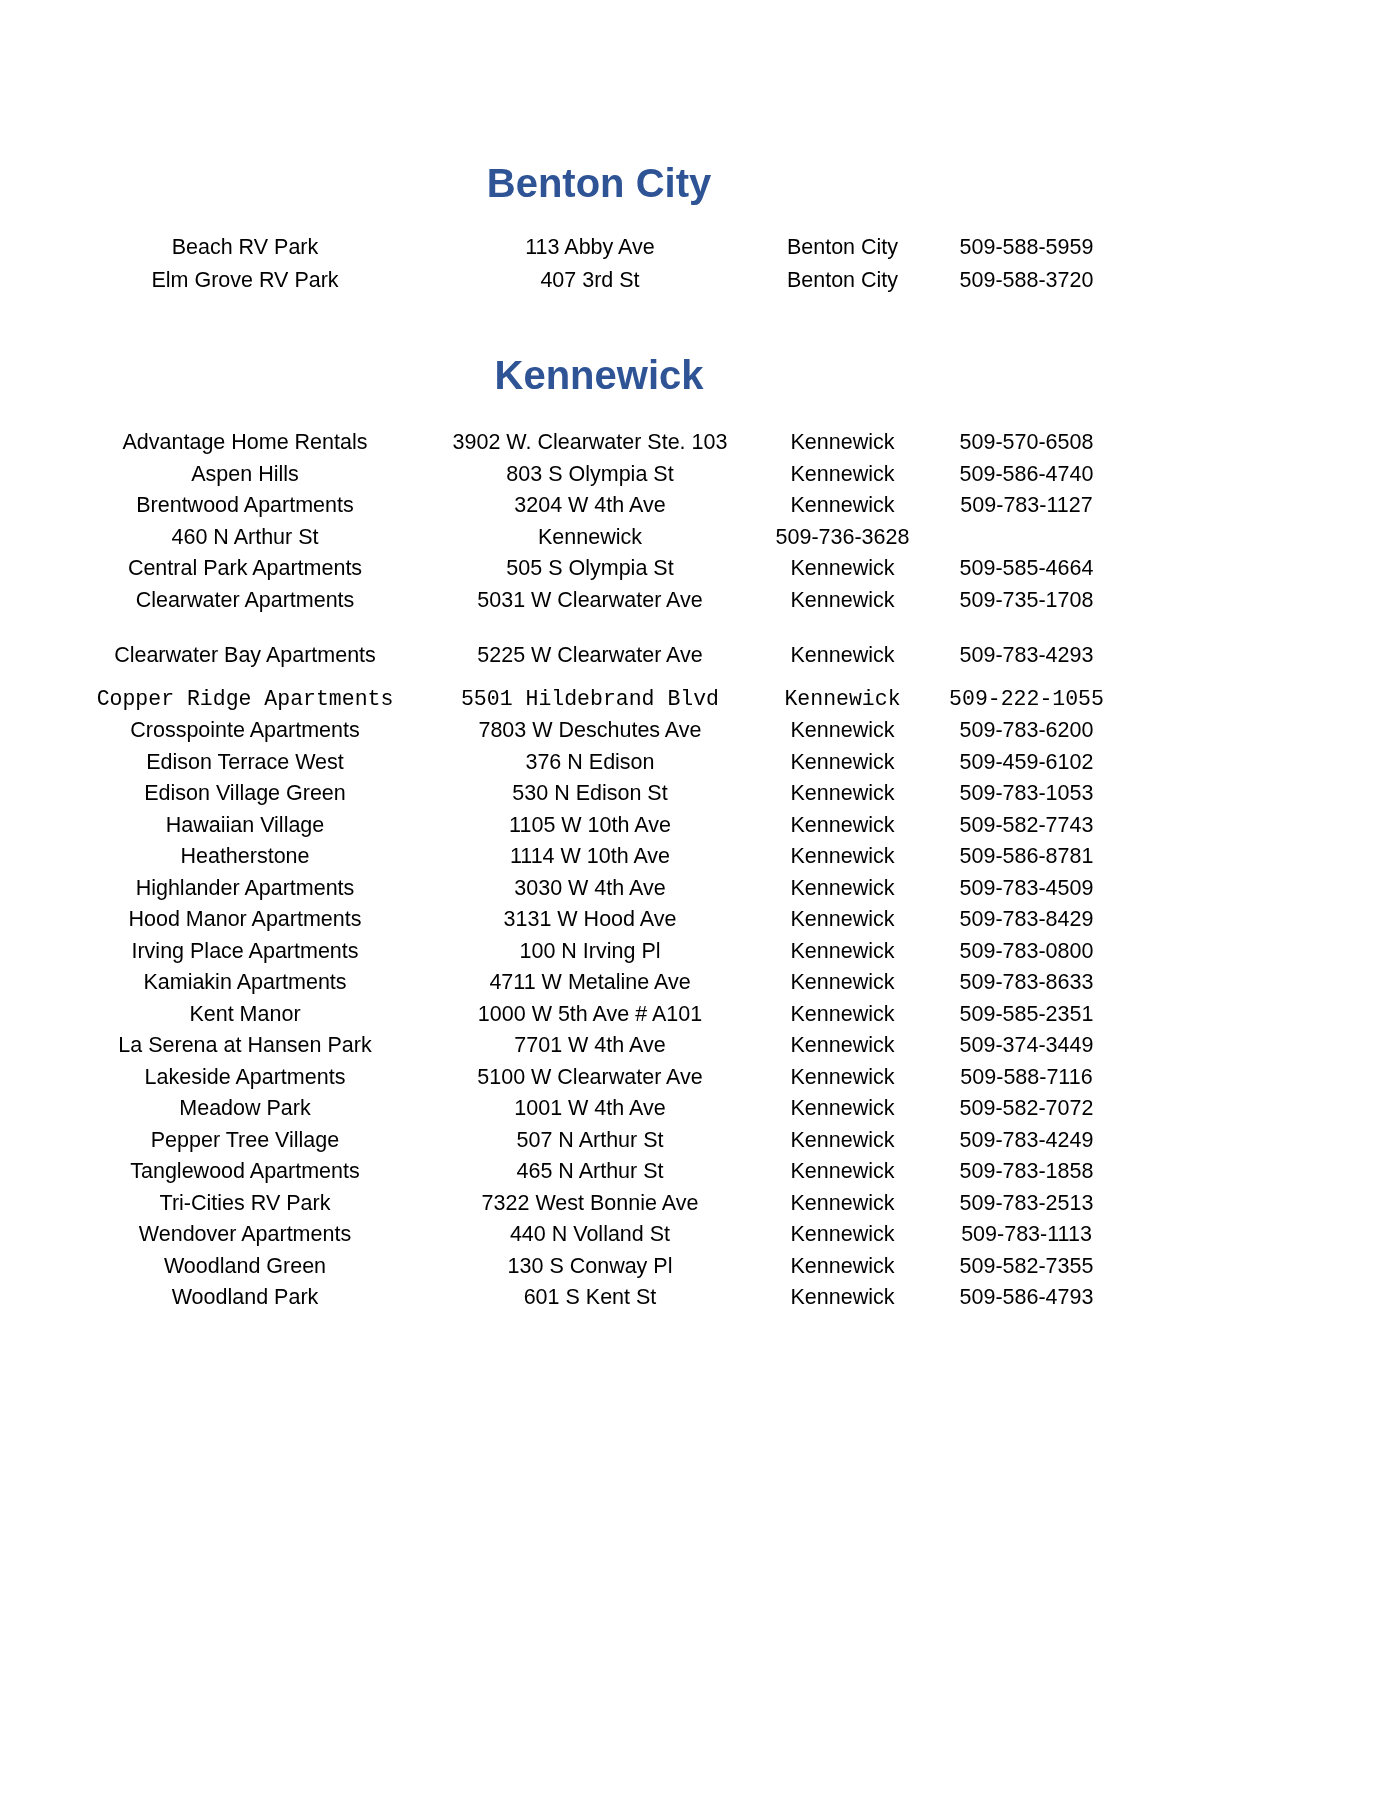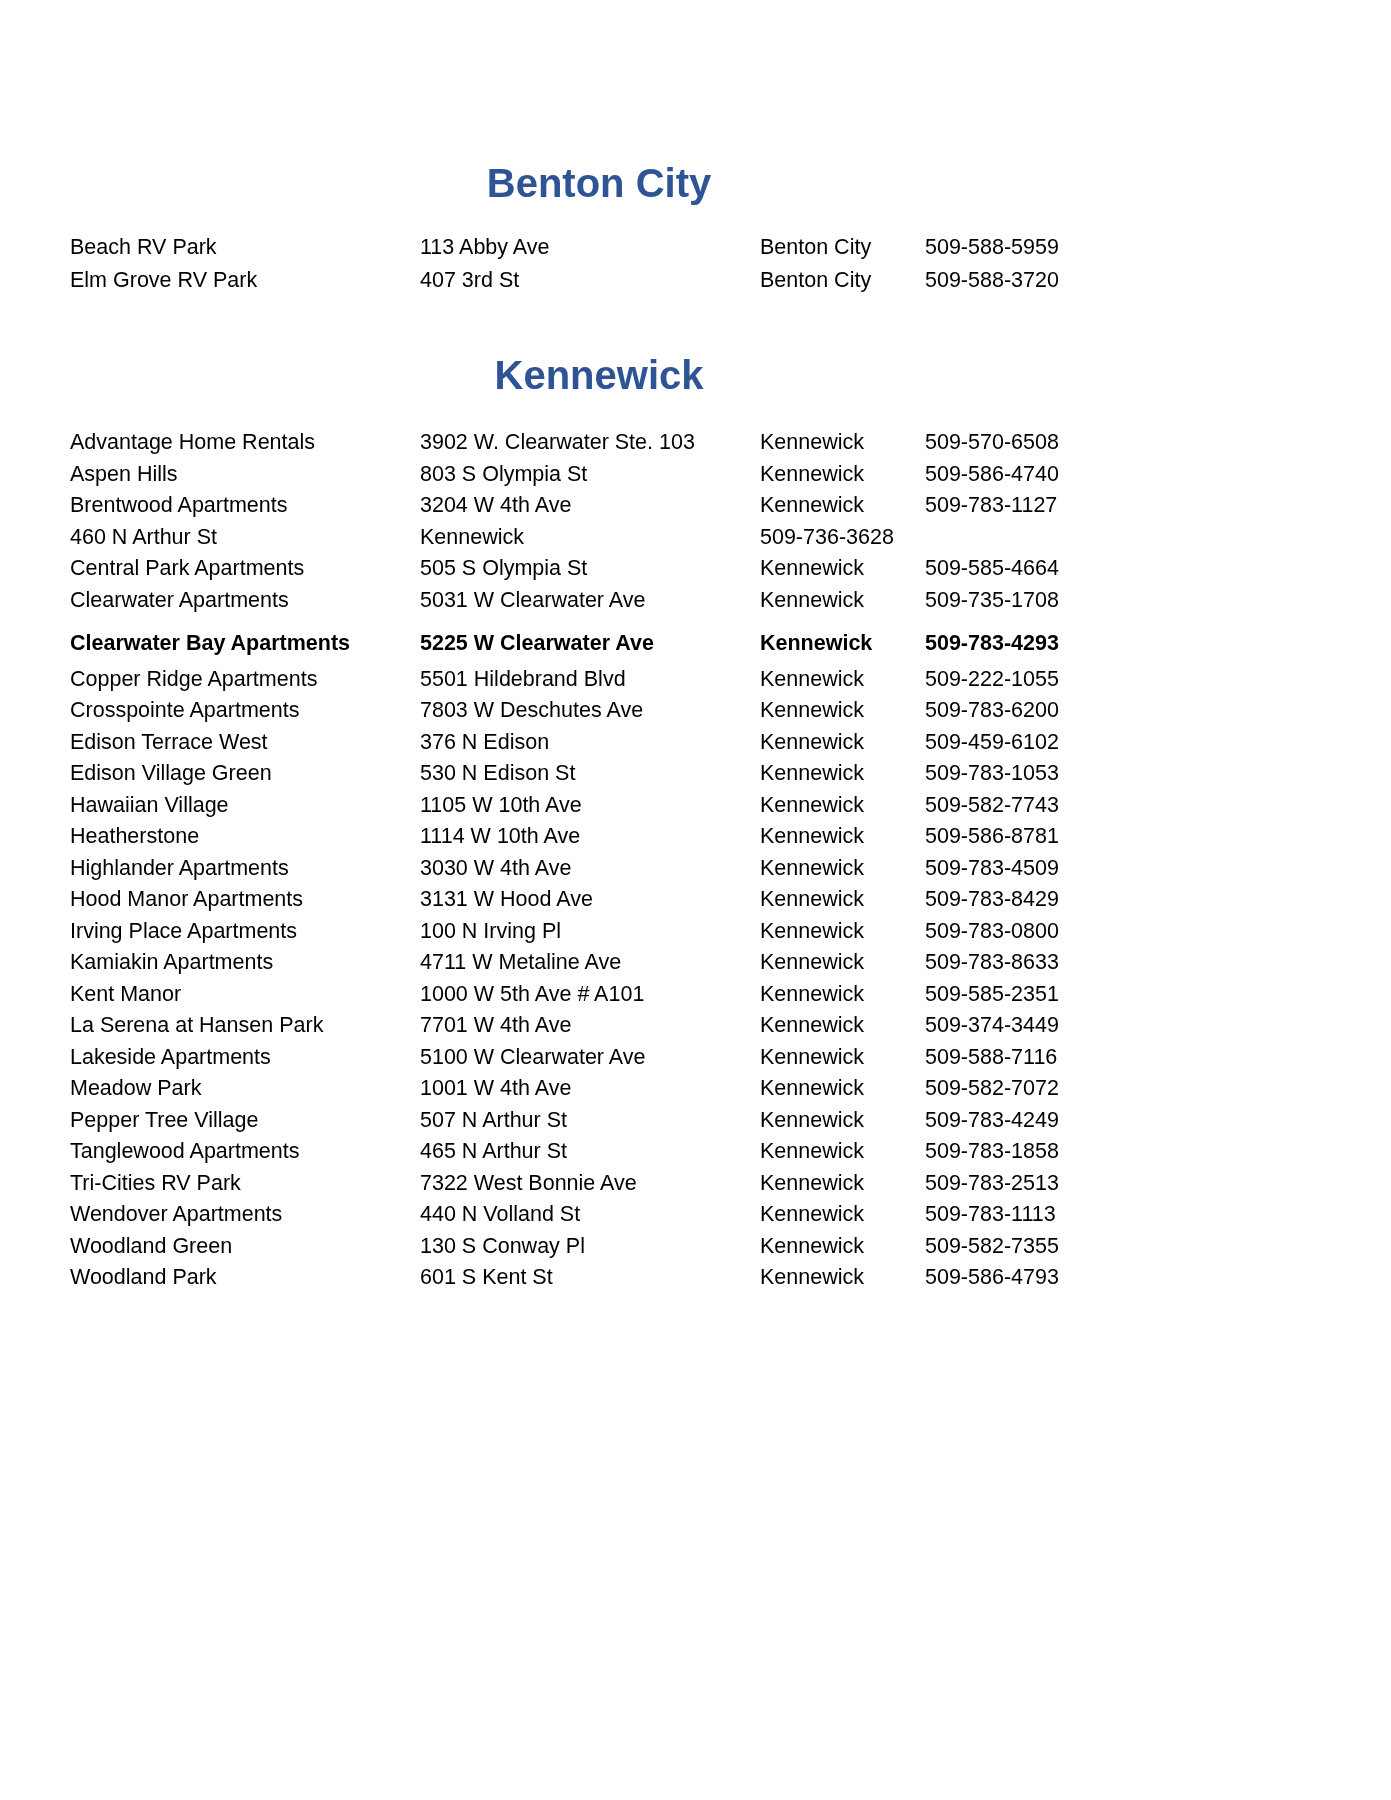--- a/index.html
+++ b/index.html
@@ -29,31 +29,32 @@
   }
   .rows {
     display: block;
   }
   .row {
     display: grid;
     grid-template-columns: 350px 340px 165px auto;
     font-size: 21.5px;
     line-height: 31.5px;
     align-items: baseline;
+    text-align: center;
   }
   .col {
     white-space: nowrap;
   }
   
   #sections .section:nth-child(1) .section-title { margin-top: 161px; margin-bottom: 26px; }
   #sections .section:nth-child(1) .row { line-height: 32.5px; }
   #sections .section:nth-child(2) .section-title { margin-top: 57px; margin-bottom: 30px; }
   
-  #sections .section:nth-child(2) .rows .row:nth-child(7) { margin-top: 12px; font-weight: bold; }
-  #sections .section:nth-child(2) .rows .row:nth-child(8) { margin-top: 4px; }
+  #sections .section:nth-child(2) .rows .row:nth-child(7) { margin-top: 24px; }
+  #sections .section:nth-child(2) .rows .row:nth-child(8) { margin-top: 12px; font-family: Liberation Mono, monospace; }
 </style>
 </head>
 <body>
 
 <main class="page" id="sections">
   <section class="section">
     <h1 class="section-title" style="color: rgb(47, 84, 150);">Benton City</h1>
     <div class="rows">
   <div class="row">
     <span class="col">Beach RV Park</span>

